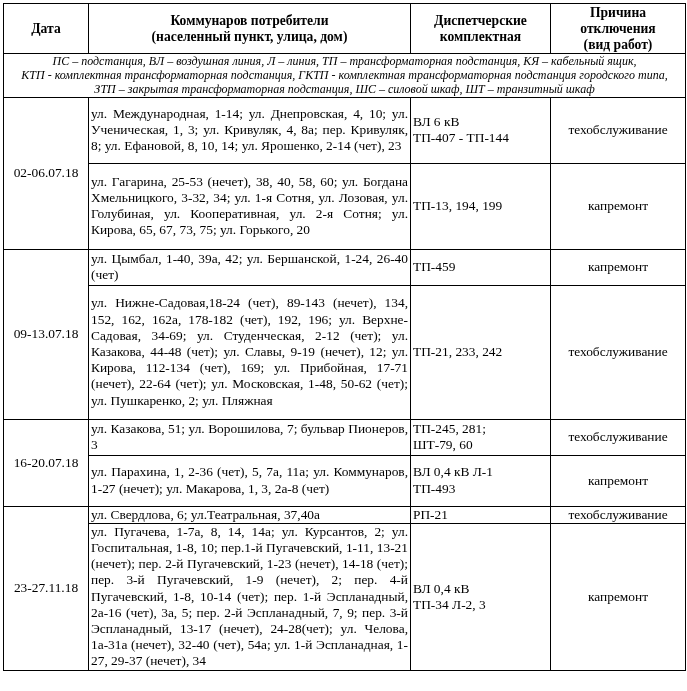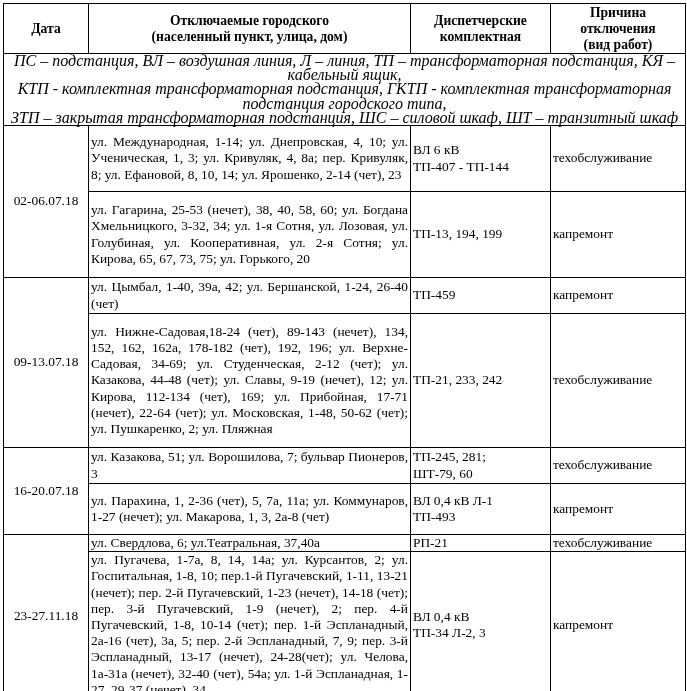--- a/index.html
+++ b/index.html
@@ -26,46 +26,46 @@
   th {
     font-weight: bold;
     text-align: center;
     font-size: 13.6px;
     line-height: 16px;
     height: 49px;
   }
   td.legend {
     font-style: italic;
     text-align: center;
-    font-size: 16px;
+    font-size: 12px;
     line-height: 14.2px;
     padding: 0 1px;
     height: 42px;
   }
   td.date { text-align: center; white-space: nowrap; font-family: Liberation Serif, serif; }
   td.addr { text-align: justify; padding: 0 2px 0 3px; }
   td.disp { text-align: left; vertical-align: top; }
-  td.reason { }
+  td.reason { text-align: center; }
   .line { display: block; }
 </style>
 </head>
 <body>
 
 <table class="sched">
   <colgroup>
       <col class="c1">
       <col class="c2">
       <col class="c3">
       <col class="c4">
     </colgroup>
   <thead>
     <tr>
       <th><span>Дата</span></th>
       <th>
-        <span class="line">Отключаемые городского</span>
+        <span class="line">Коммунаров потребители</span>
         <span class="line">(населенный пункт, улица, дом)</span>
       </th>
       <th>
         <span class="line">Диспетчерские</span>
         <span class="line">комплектная</span>
       </th>
       <th>
         <span class="line">Причина</span>
         <span class="line">отключения</span>
         <span class="line">(вид работ)</span>

